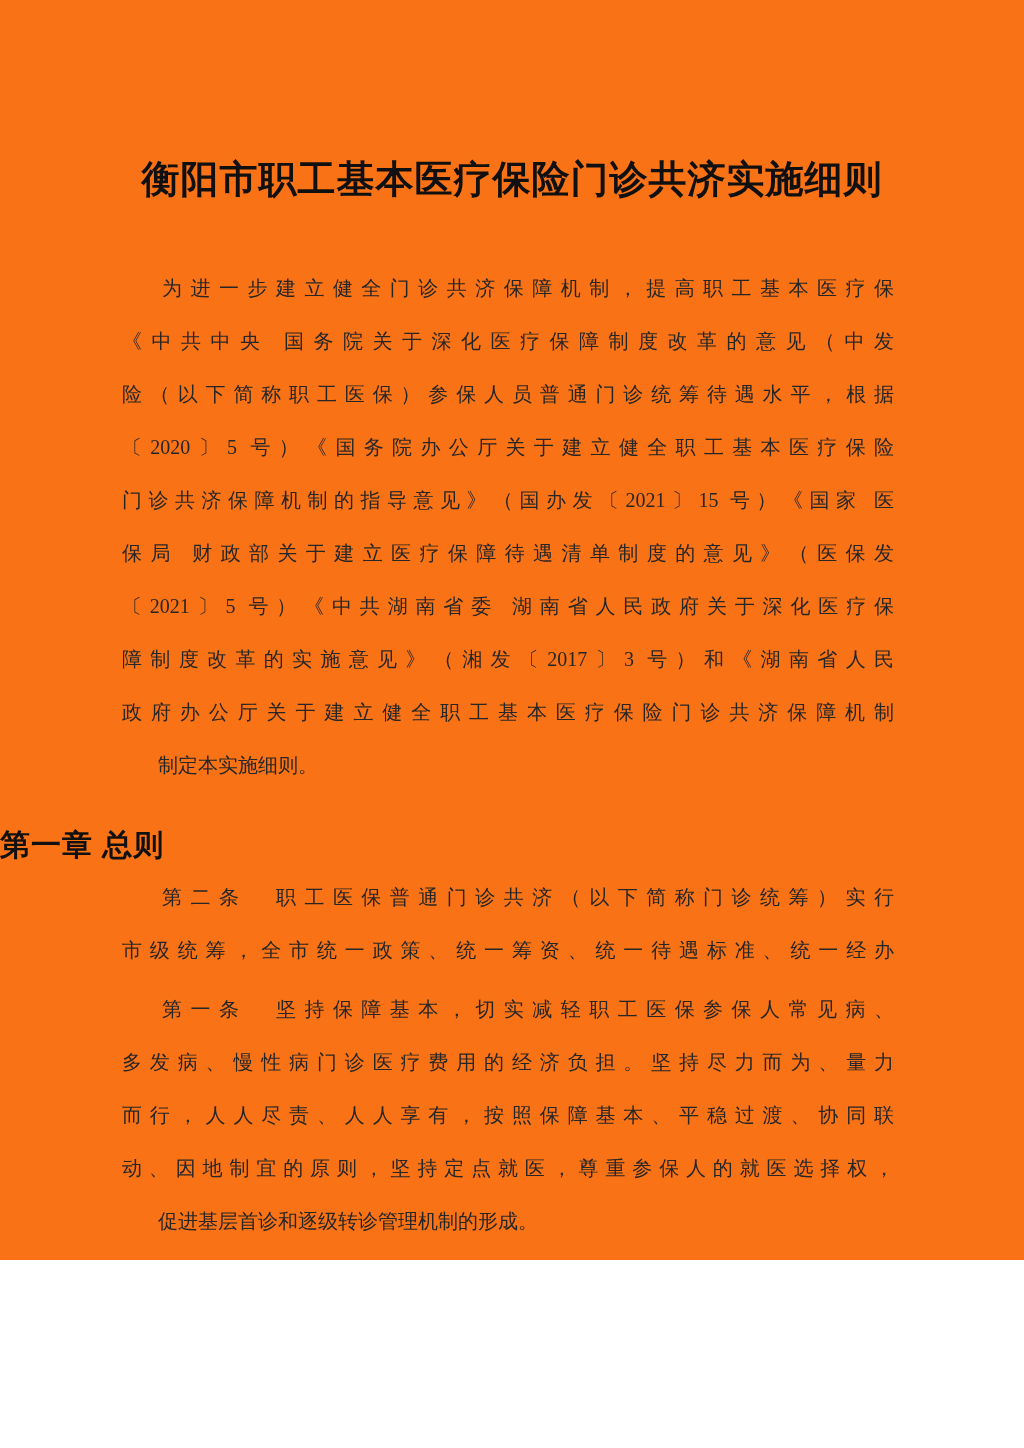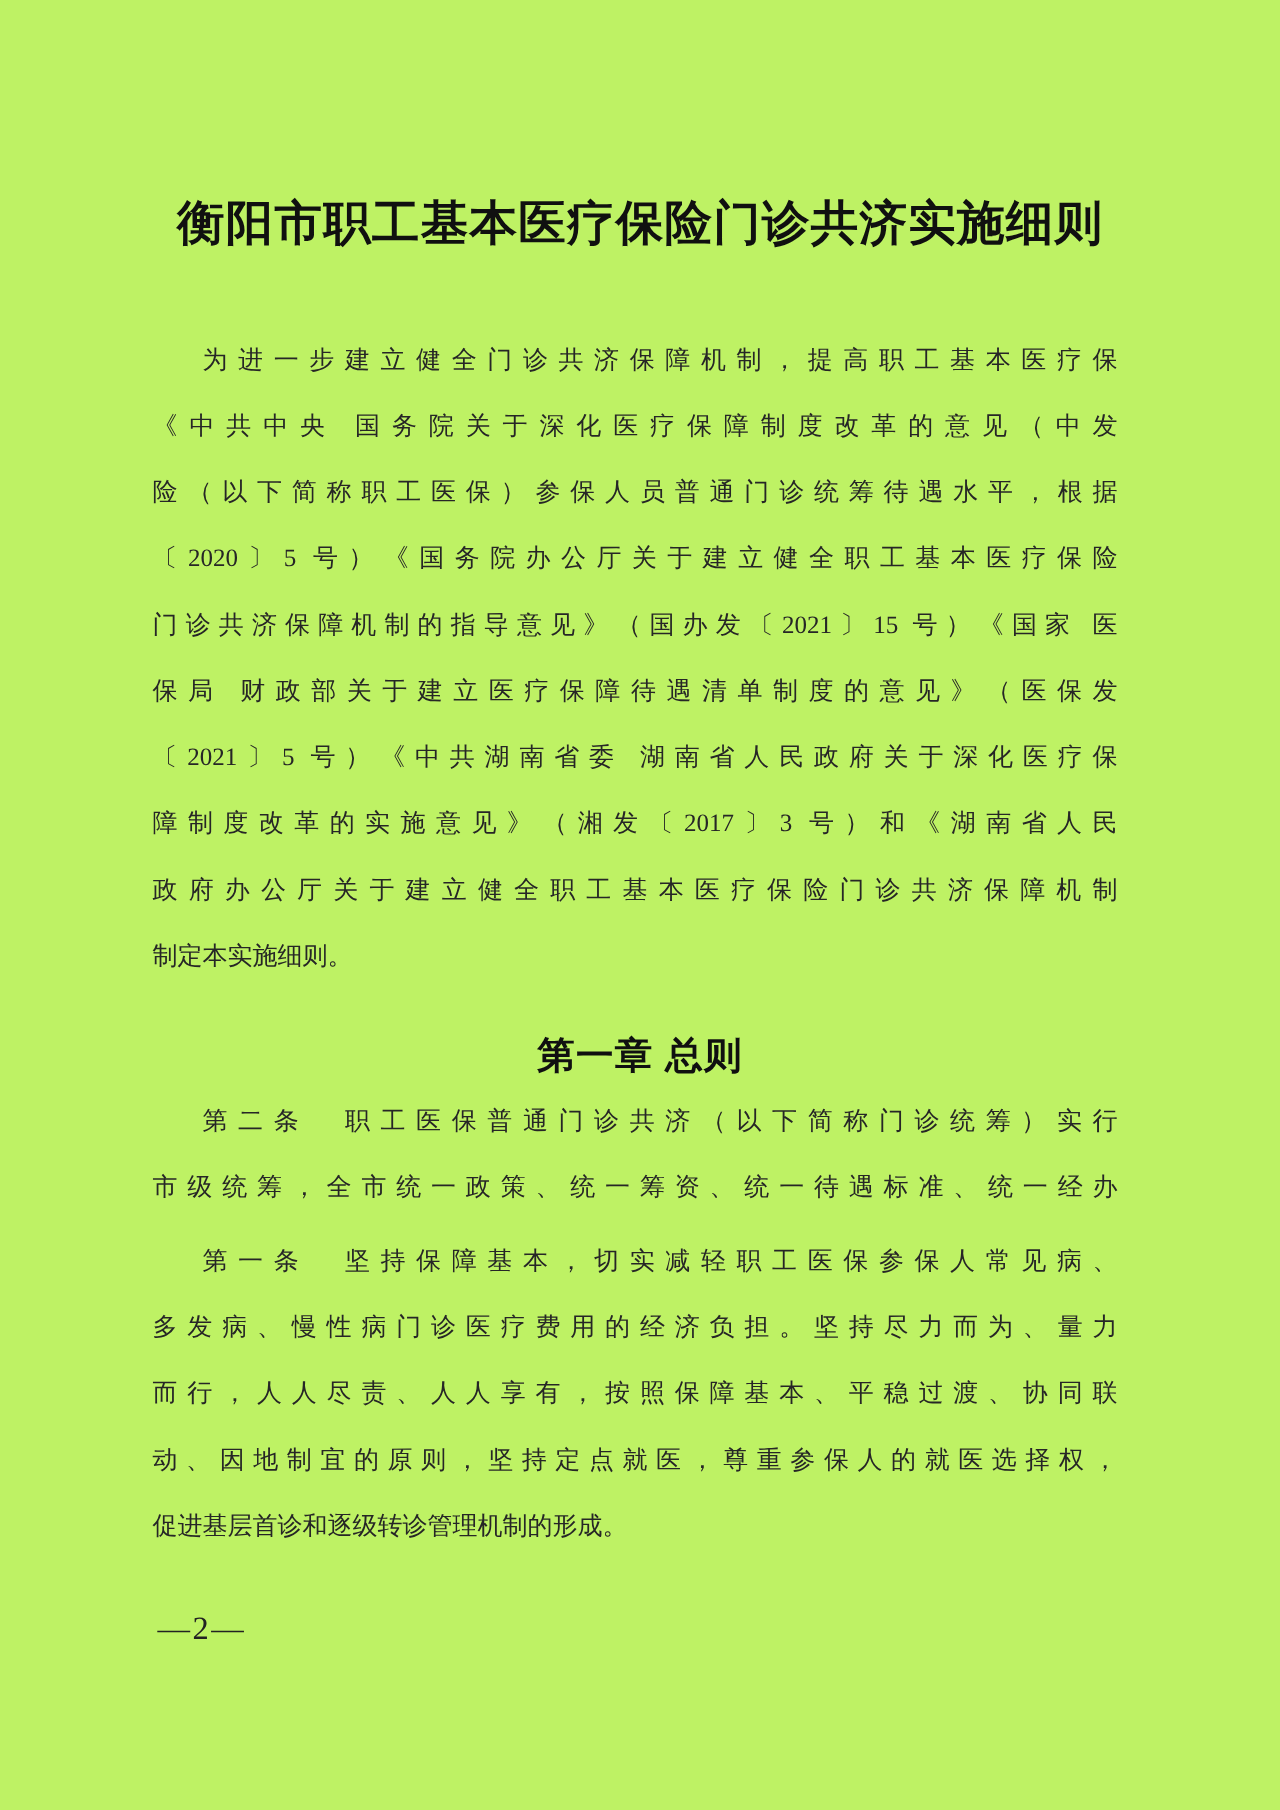--- a/index.html
+++ b/index.html
@@ -3,22 +3,22 @@
 <meta charset="utf-8">
 <style>
   html, body {
     margin: 0;
     padding: 0;
     background: #ffffff;
   }
   .sheet {
     position: relative;
     width: 1024px;
-    height: 1448px;
-    background: #bef264;
+    height: 1260px;
+    background: #f97316;
     overflow: hidden;
     color: #2a2a2a;
   }
   .title {
     margin: 0;
     padding: 152px 0 0 0;
     text-align: center;
     font-family: "Liberation Serif", "DejaVu Serif", serif;
     font-weight: bold;
     font-size: 38px;
@@ -35,24 +35,23 @@
   .line {
     font-family: "Liberation Serif", "DejaVu Serif", serif;
     font-size: 20px;
     line-height: 53px;
     white-space: nowrap;
     text-align: justify;
     text-align-last: justify;
     color: #262626;
   }
   .line.first { text-indent: 2em; }
-  .line.no-stretch { text-align-last: left; }
+  .line.no-stretch { text-align-last: left; margin-left: 36px; }
   .chapter {
     margin: 26px 0 0 0;
-    text-align: center;
     font-family: "Liberation Sans", "DejaVu Sans", sans-serif;
     font-weight: bold;
     font-size: 30px;
     line-height: 53px;
     letter-spacing: 1px;
     color: #101010;
   }
   .footer {
     position: absolute;
     left: 126px;

